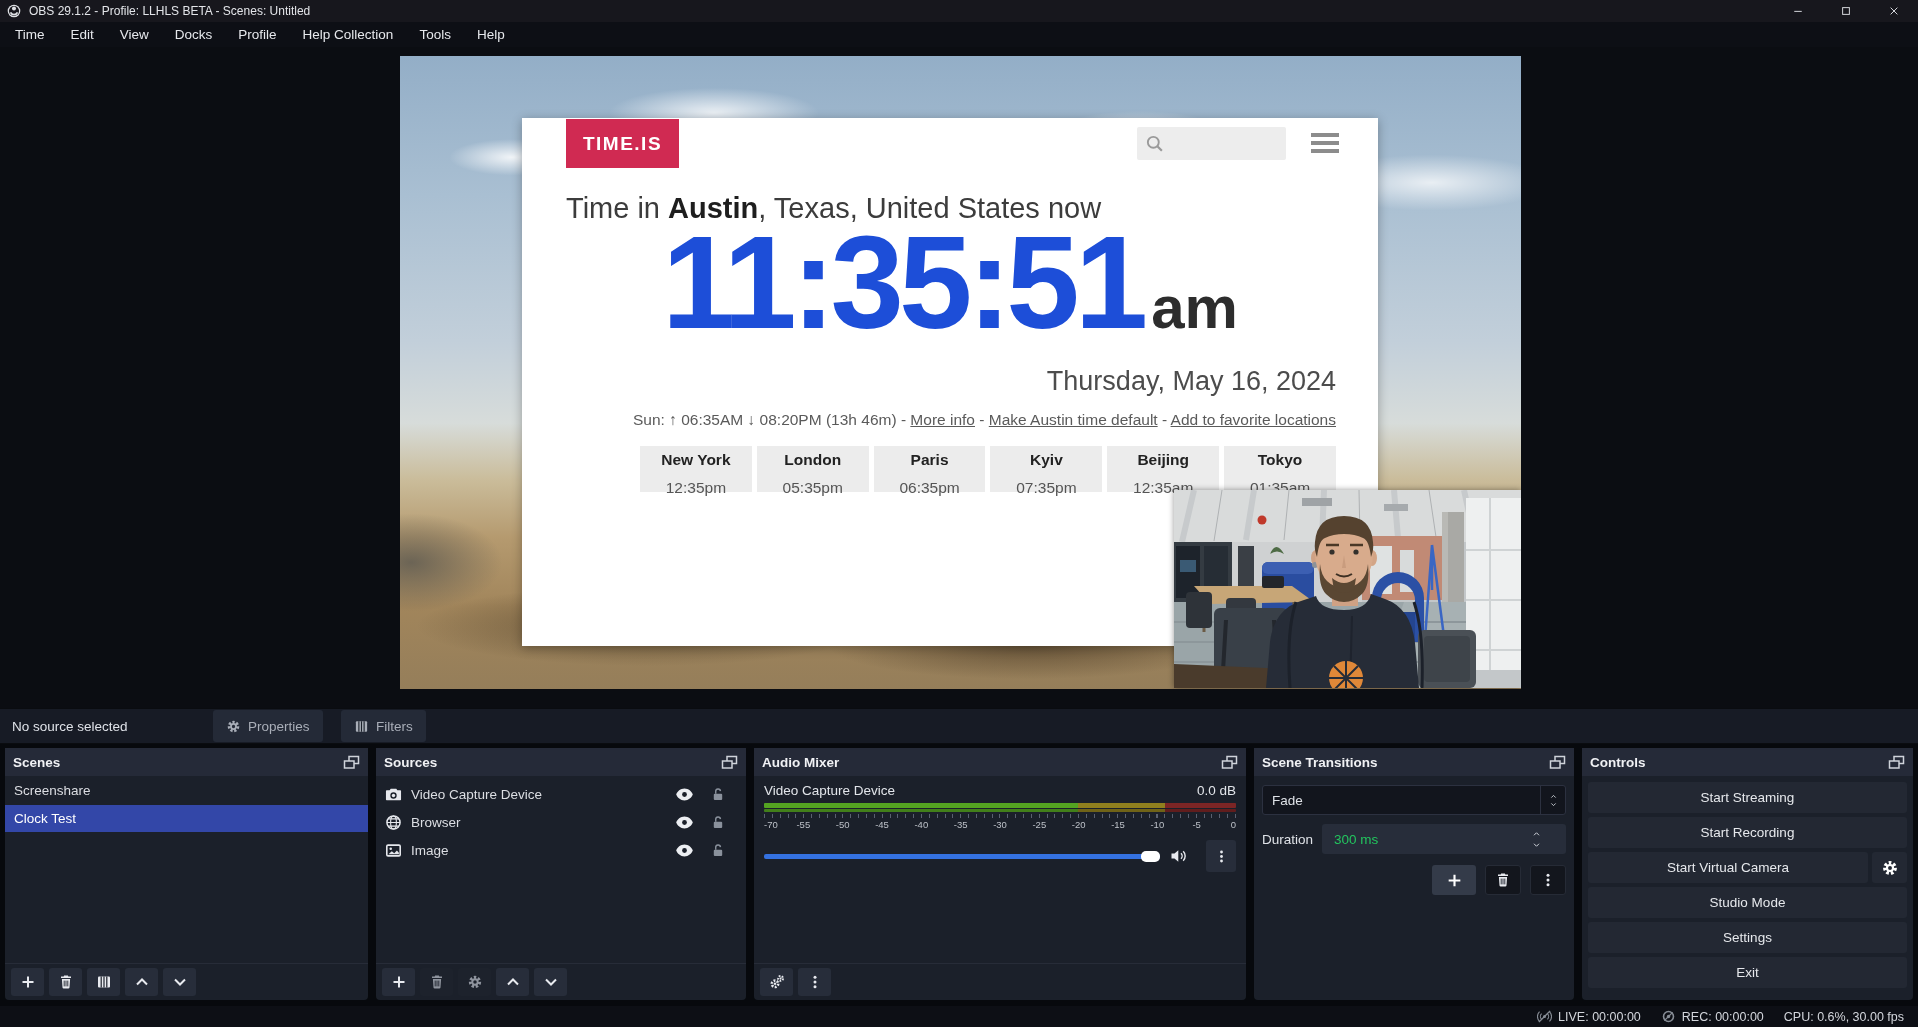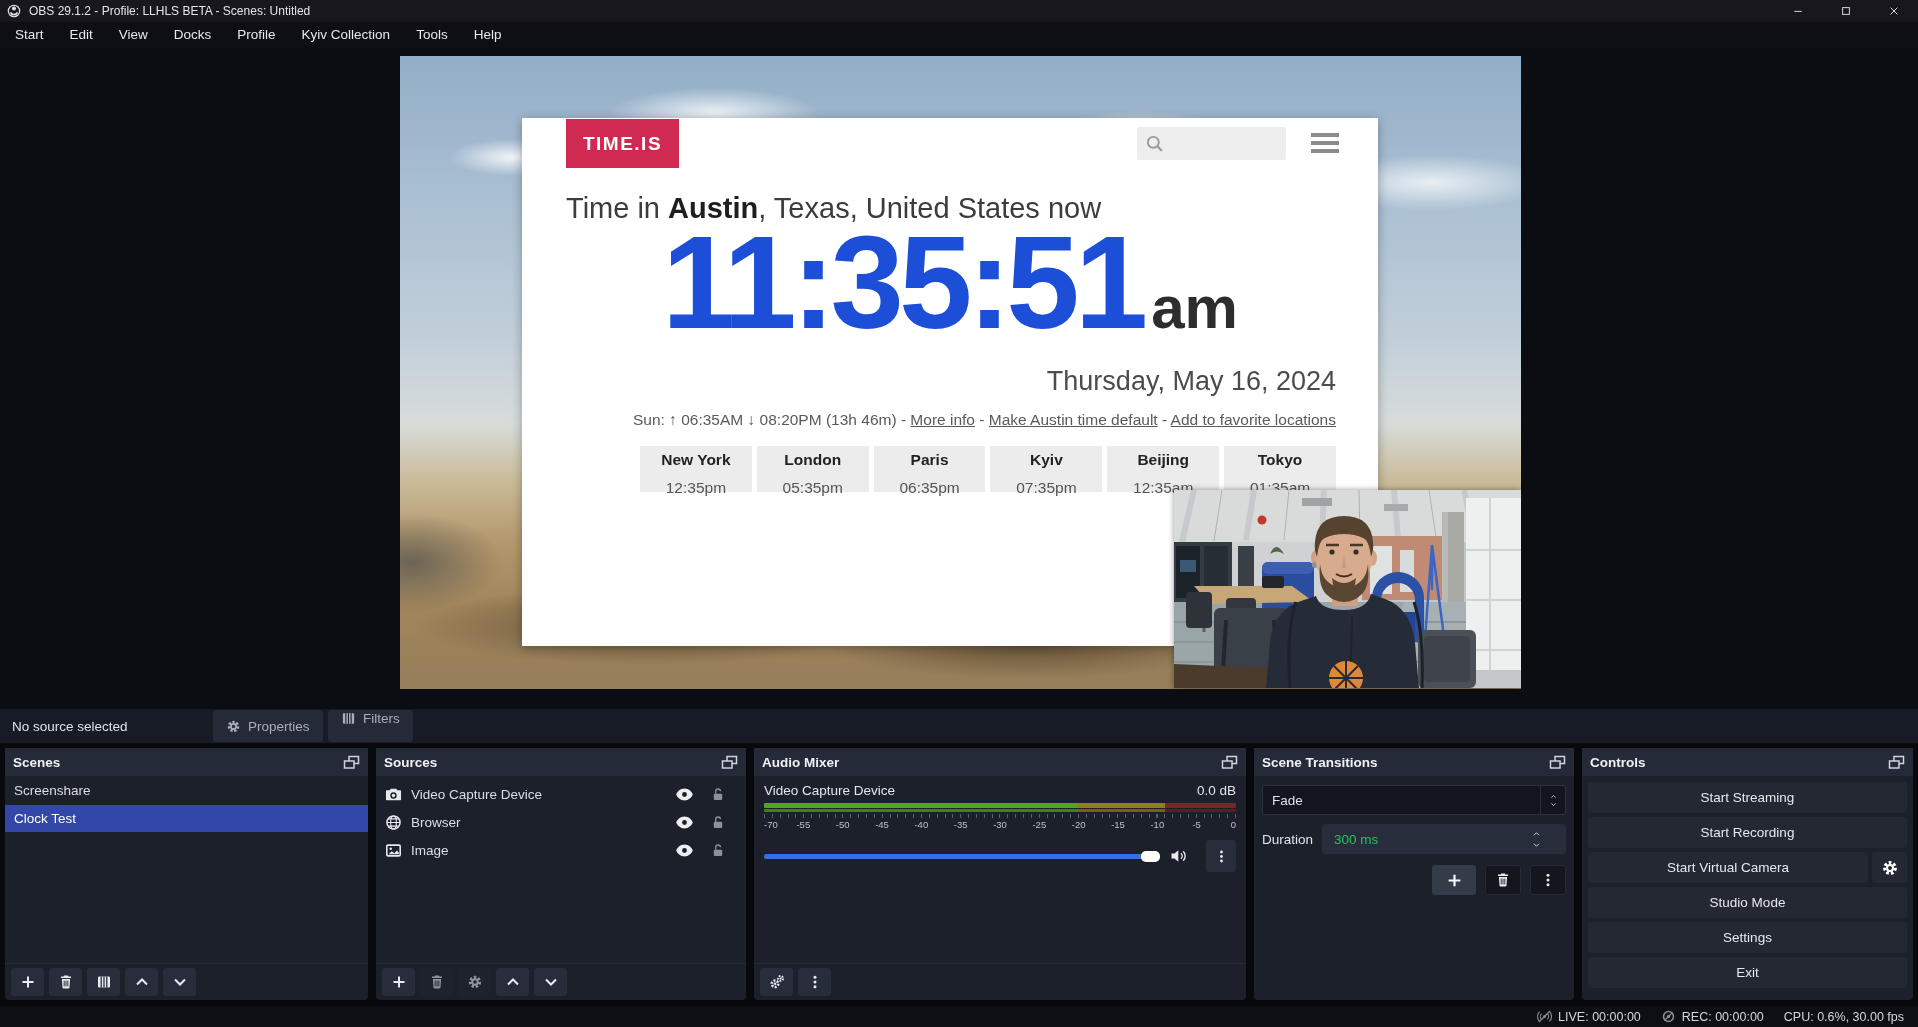--- a/index.html
+++ b/index.html
@@ -65,21 +65,21 @@
   .webcam { position:absolute; right:0; bottom:1px; width:347px; height:198px; box-shadow:0 0 6px rgba(0,0,0,.4); }
   .webcam svg { display:block; width:100%; height:100%; }
 
   
   .srcbar { height:36px; background:#171b25; flex:none; position:relative; display:flex; align-items:center;
     color:#dfe2e8; font-size:13.5px; border-top:1px solid #0a0c10; border-bottom:1px solid #0a0c10; }
   .srcbar .status { position:absolute; left:12px; }
   .chip { position:absolute; height:28px; background:#242a37; border-radius:3px; display:flex; align-items:center;
     gap:7px; padding:16px 13px; color:#a9aeb8; font-size:13.5px; }
   .chip .ic { width:15px; height:15px; }
-  .chip-props { left:213px; } .chip-filters { left:328px;align-items:flex-end; }
+  .chip-props { left:213px; } .chip-filters { left:341px; }
 
   
   .docks { flex:none; height:262px; display:flex; gap:8px; padding:4px 5px 6px; }
   .dock { background:#1b202a; border-radius:4px; display:flex; flex-direction:column; position:relative; }
   .dock-scenes { width:363px; } .dock-sources { width:370px; } .dock-mixer { width:492px; }
   .dock-trans { width:320px; } .dock-controls { flex:1; }
   .dock-header { height:28px; background:#252a38; display:flex; align-items:center; justify-content:space-between;
     padding:0 8px; font-size:13.5px; font-weight:bold; color:#f0f1f4; flex:none; }
   .dock-header .ic { width:17px; height:15px; color:#cfd3da; }
   .dock-toolbar { position:absolute; bottom:0; left:0; right:0; height:37px; border-top:1px solid #272c38;
@@ -276,26 +276,26 @@
         </div>
       <div class="win-btn">
           <svg class="ic">
             <use href="#i-close"></use>
           </svg>
         </div>
     </div>
   </div>
 
   <div class="menubar">
-    <span class="menu-item">Start</span>
+    <span class="menu-item">Time</span>
     <span class="menu-item">Edit</span>
     <span class="menu-item">View</span>
     <span class="menu-item">Docks</span>
     <span class="menu-item">Profile</span>
-    <span class="menu-item">Kyiv Collection</span>
+    <span class="menu-item">Help Collection</span>
     <span class="menu-item">Tools</span>
     <span class="menu-item">Help</span>
   </div>
 
   <div class="preview-area">
     <div class="canvas">
 
       <div class="webpage">
         <div class="ti-logo">TIME.IS</div>
         <div class="ti-search">

